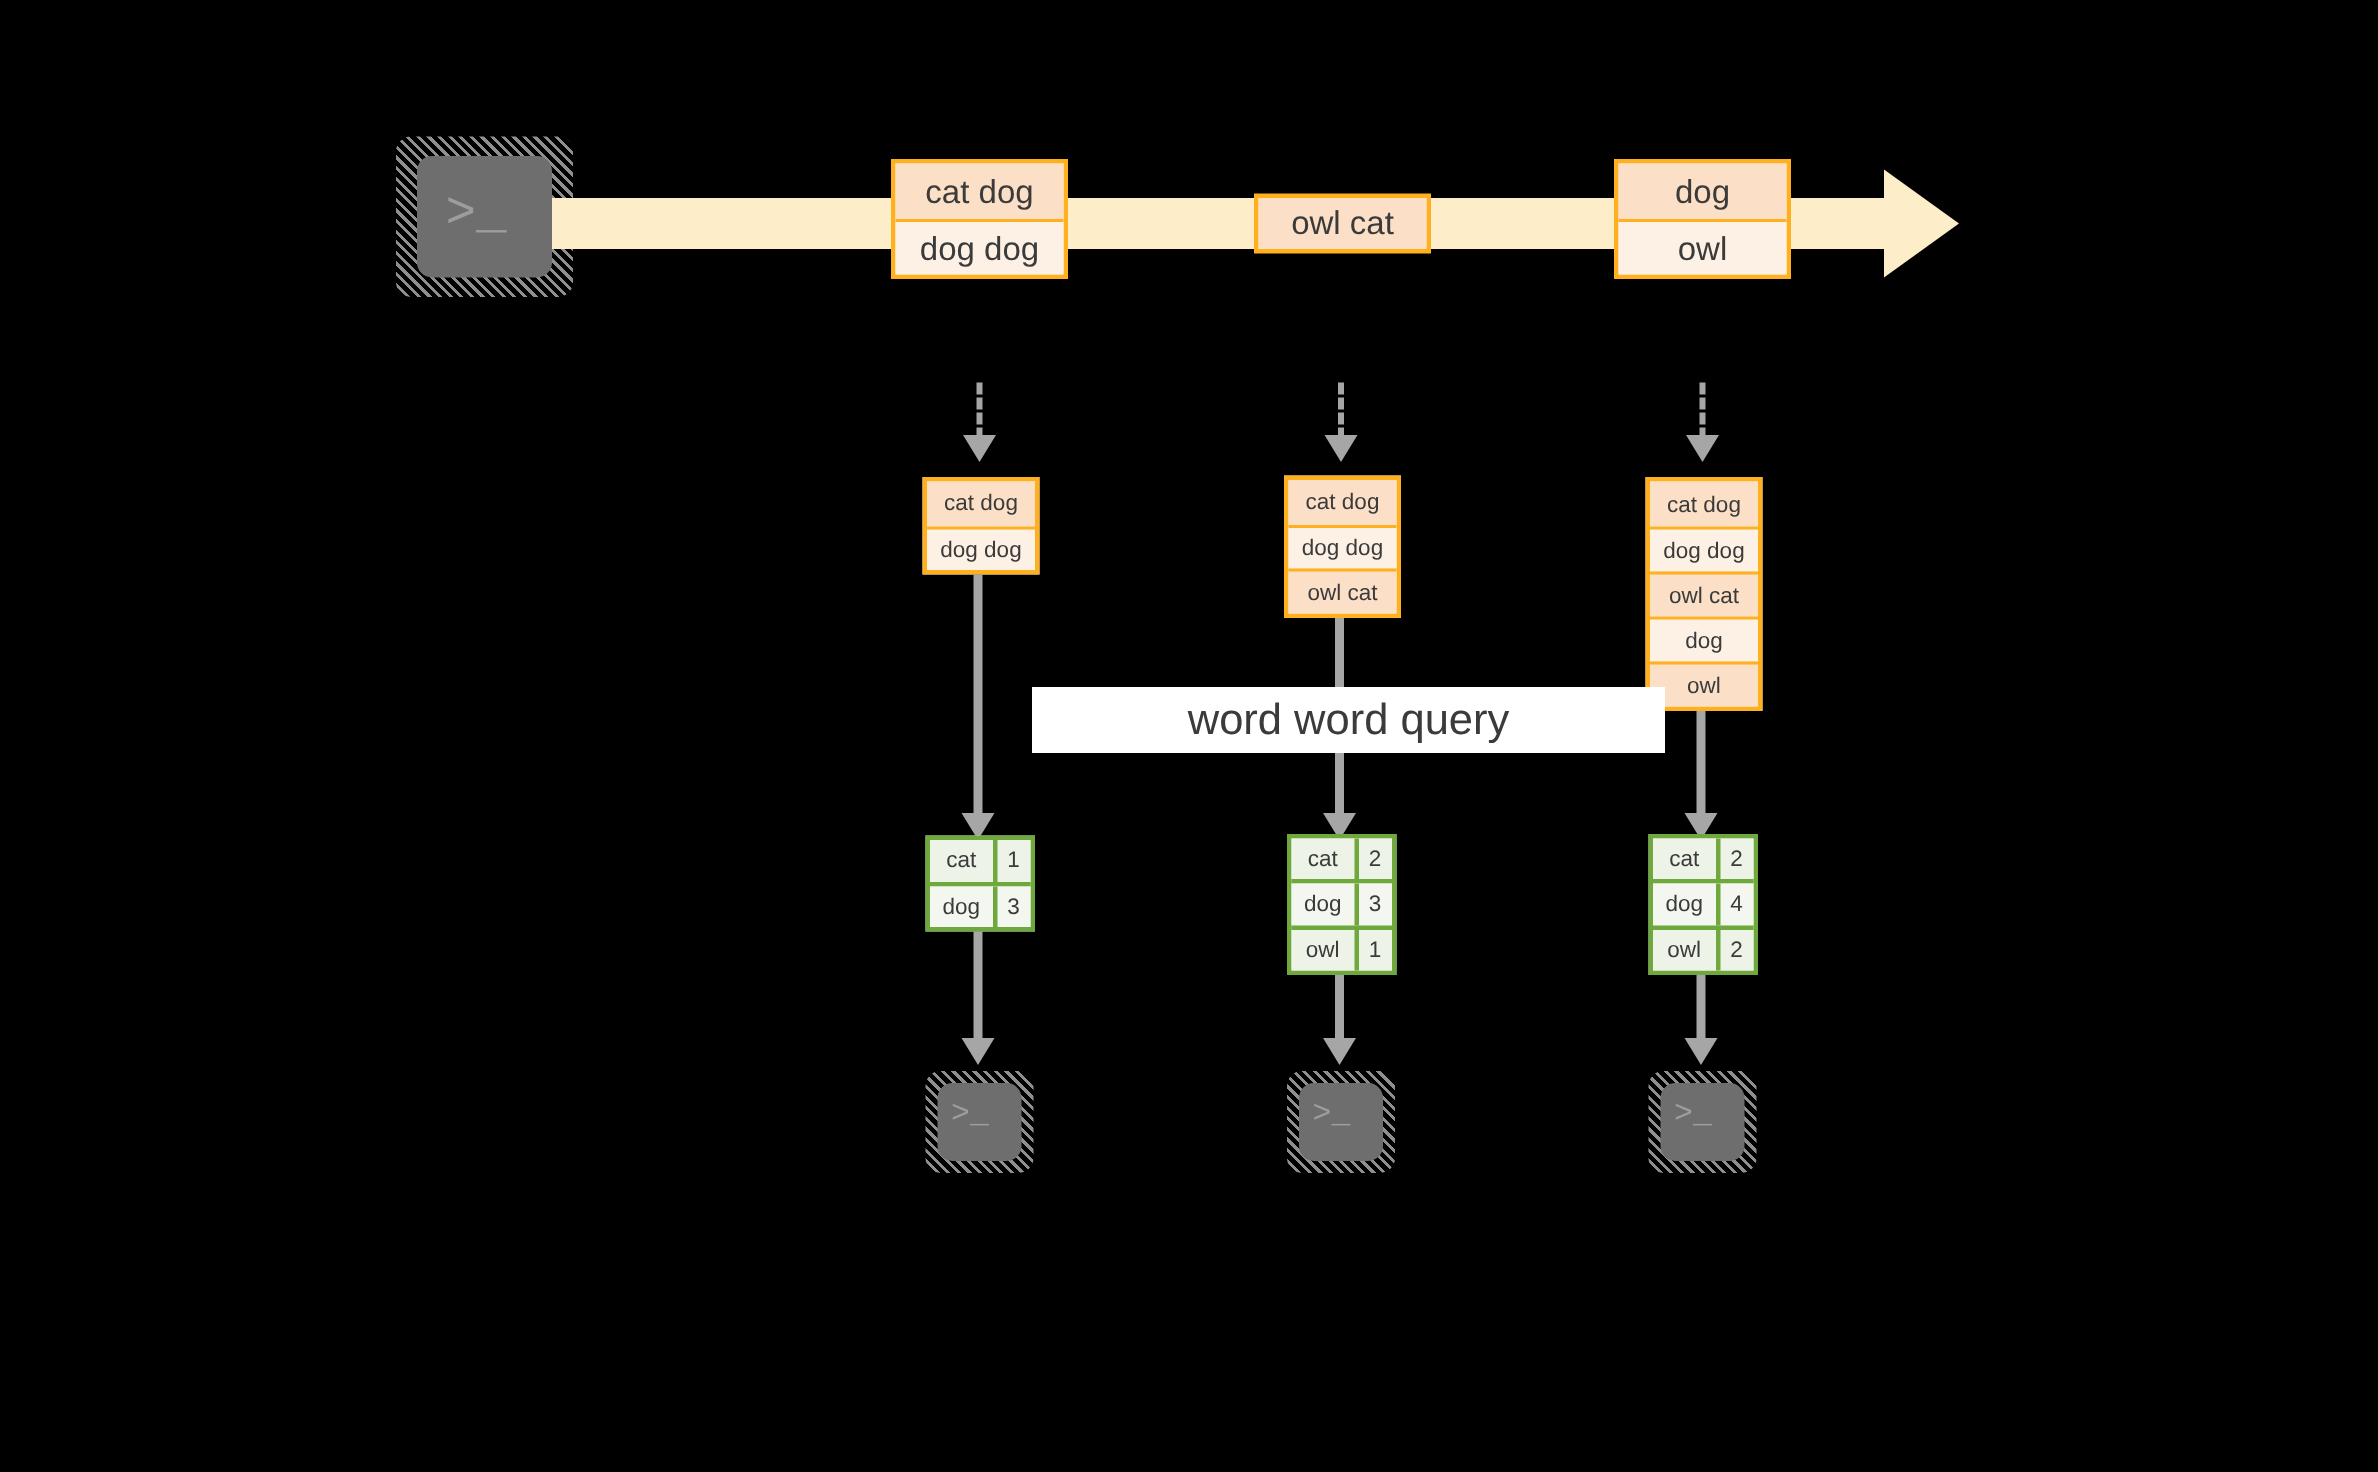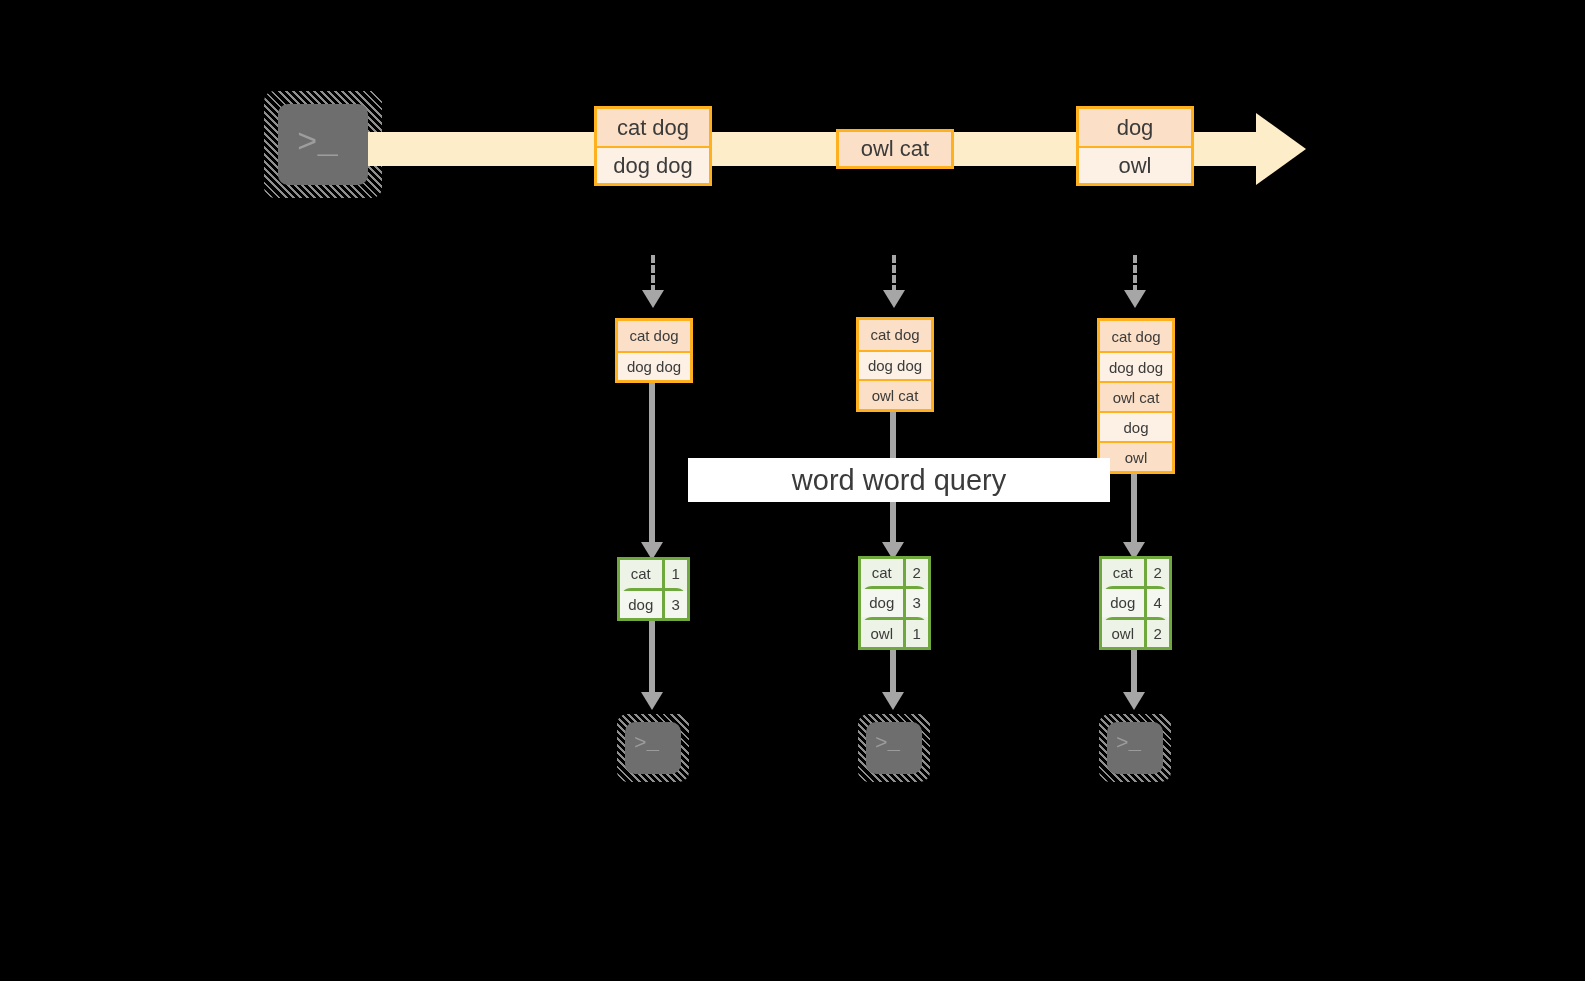--- a/index.html
+++ b/index.html
@@ -87,21 +87,20 @@
     position: absolute;
     box-sizing: border-box;
     border: 3px solid #6FA83C;
     background: #EDF3E6;
     display: flex;
     flex-direction: column;
   }
   .res-row {
     display: flex;
     flex: 1 1 auto;
-    border-radius: 11px;
   }
   .res-row + .res-row {
     border-top: 3px solid #6FA83C;
   }
   .res-cell {
     box-sizing: border-box;
     display: flex;
     align-items: center;
     justify-content: center;
     color: #3b3b3b;

